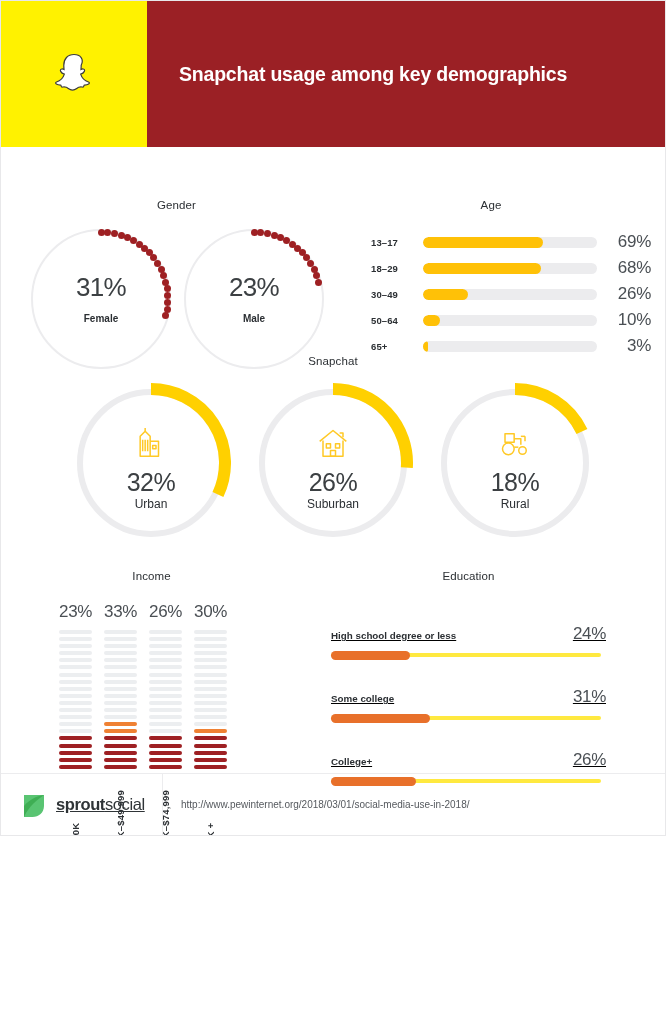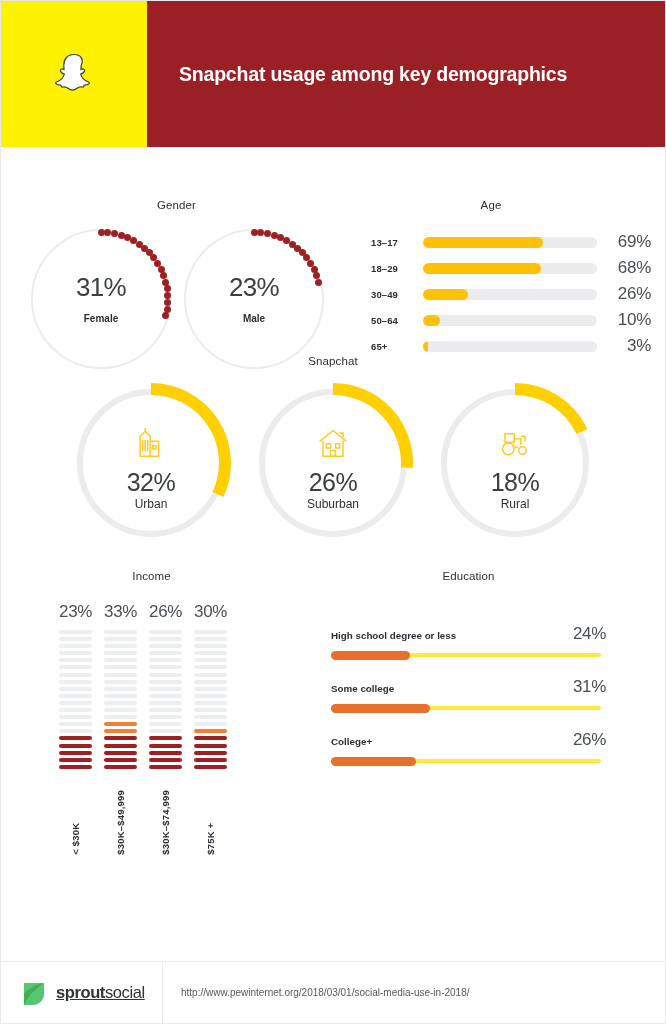--- a/index.html
+++ b/index.html
@@ -4,21 +4,21 @@
 <style>
   * { box-sizing: border-box; margin: 0; padding: 0; }
   html, body {
     width: 666px; height: 1024px;
     background: #ffffff;
     font-family: "Liberation Sans", sans-serif;
     -webkit-font-smoothing: antialiased;
   }
   .page {
     position: relative;
-    width: 666px; height: 1024px;
+    width: 666px; height: 836px;
     background: #ffffff;
     border: 1px solid #e8e8ea;
     overflow: hidden;
   }
 
   
   .header { display: flex; height: 146px; width: 100%; }
   .header-logo {
     width: 146px; background: #FFF200;
     display: flex; align-items: center; justify-content: center;
@@ -128,21 +128,21 @@
     display: flex; gap: 12px;
   }
   .inc-xl { width: 33px; display: flex; justify-content: center; }
   .inc-xl span {
     writing-mode: vertical-rl; transform: rotate(180deg);
     font-size: 9.5px; font-weight: bold; color: #2b2f33;
     white-space: nowrap; letter-spacing: 0.2px;
   }
 
   .edu-list { position: absolute; left: 330px; top: 62px; width: 275px; }
-  .edu-item { margin-bottom: 20px; }
+  .edu-item { margin-bottom: 30px; text-decoration: underline; }
   .edu-head { display: flex; align-items: baseline; justify-content: space-between; }
   .edu-lbl { font-size: 9.8px; font-weight: bold; color: #2b2f33; }
   .edu-val {
     font-size: 17px; color: #4a4f54; font-weight: 300; letter-spacing: -0.3px;
   }
   .edu-track {
     margin-top: 9px; width: 270px; height: 4px;
     background: #FFE93F; border-radius: 3px; position: relative;
   }
   .edu-fill {

